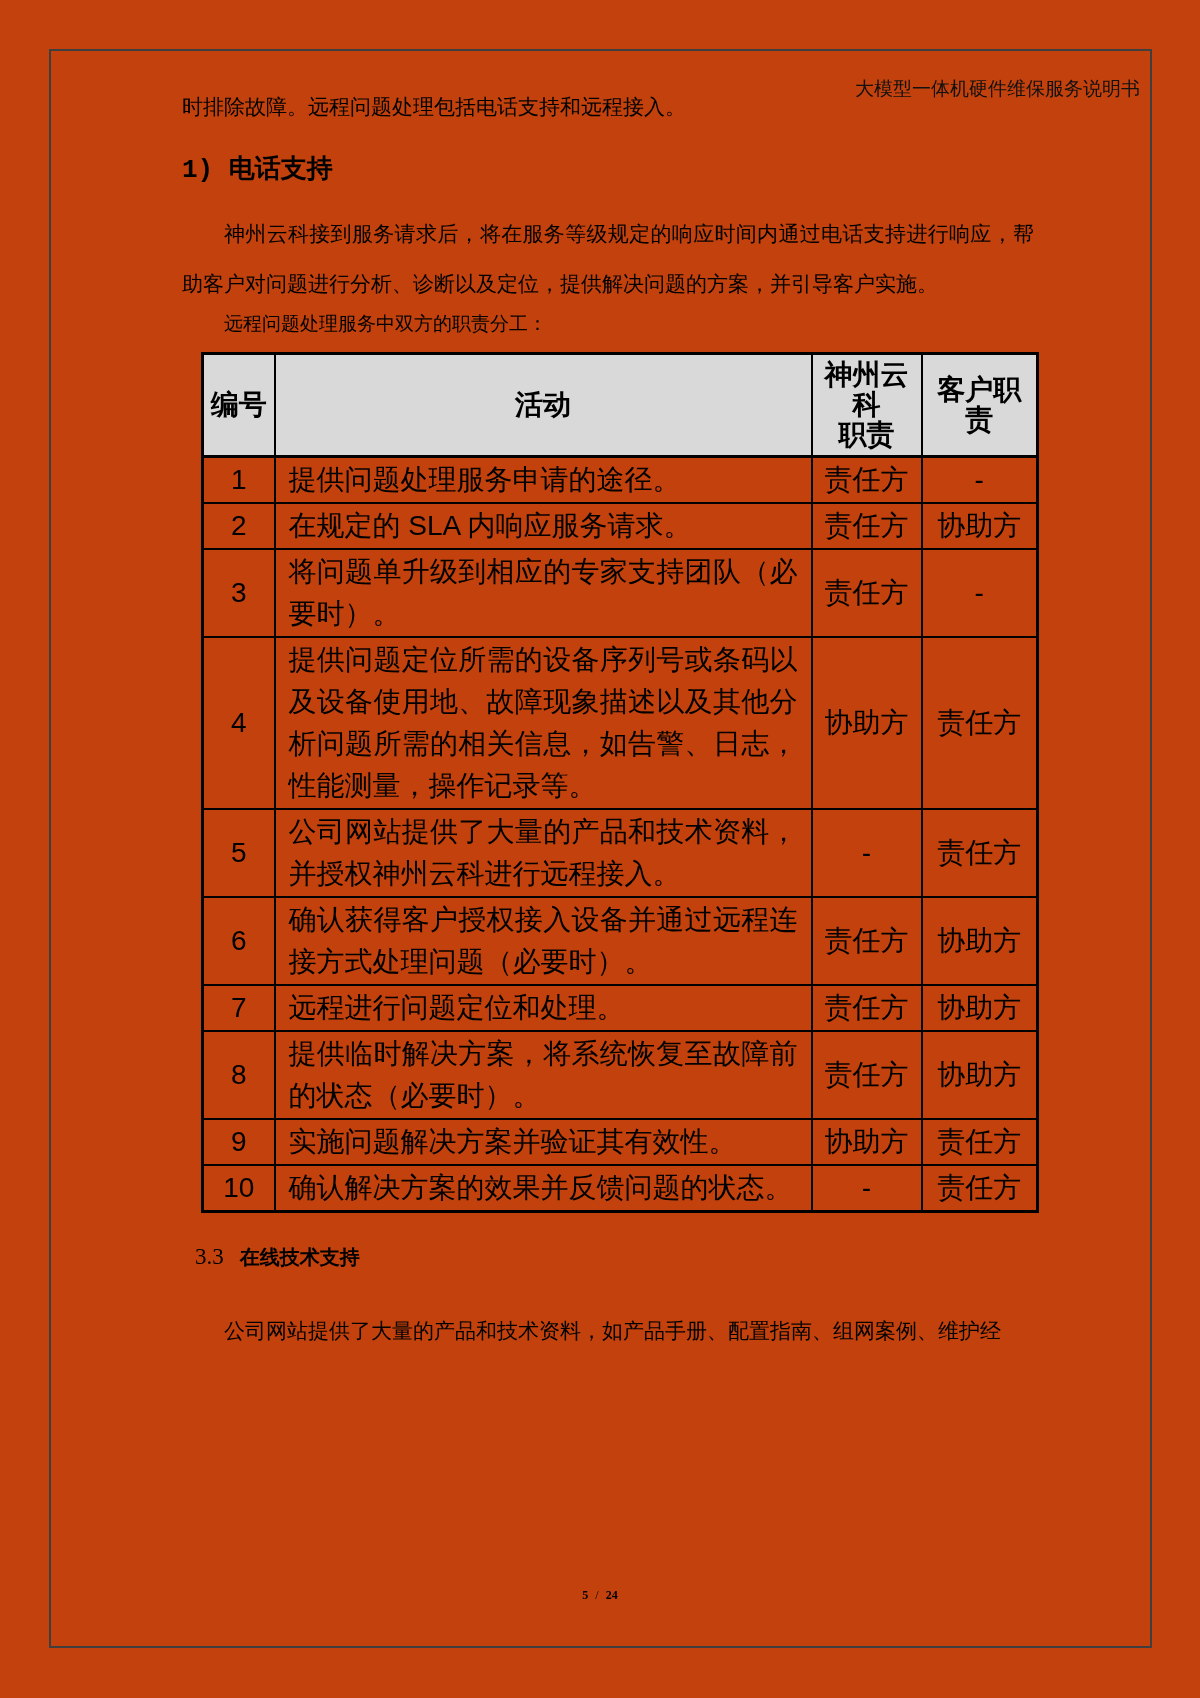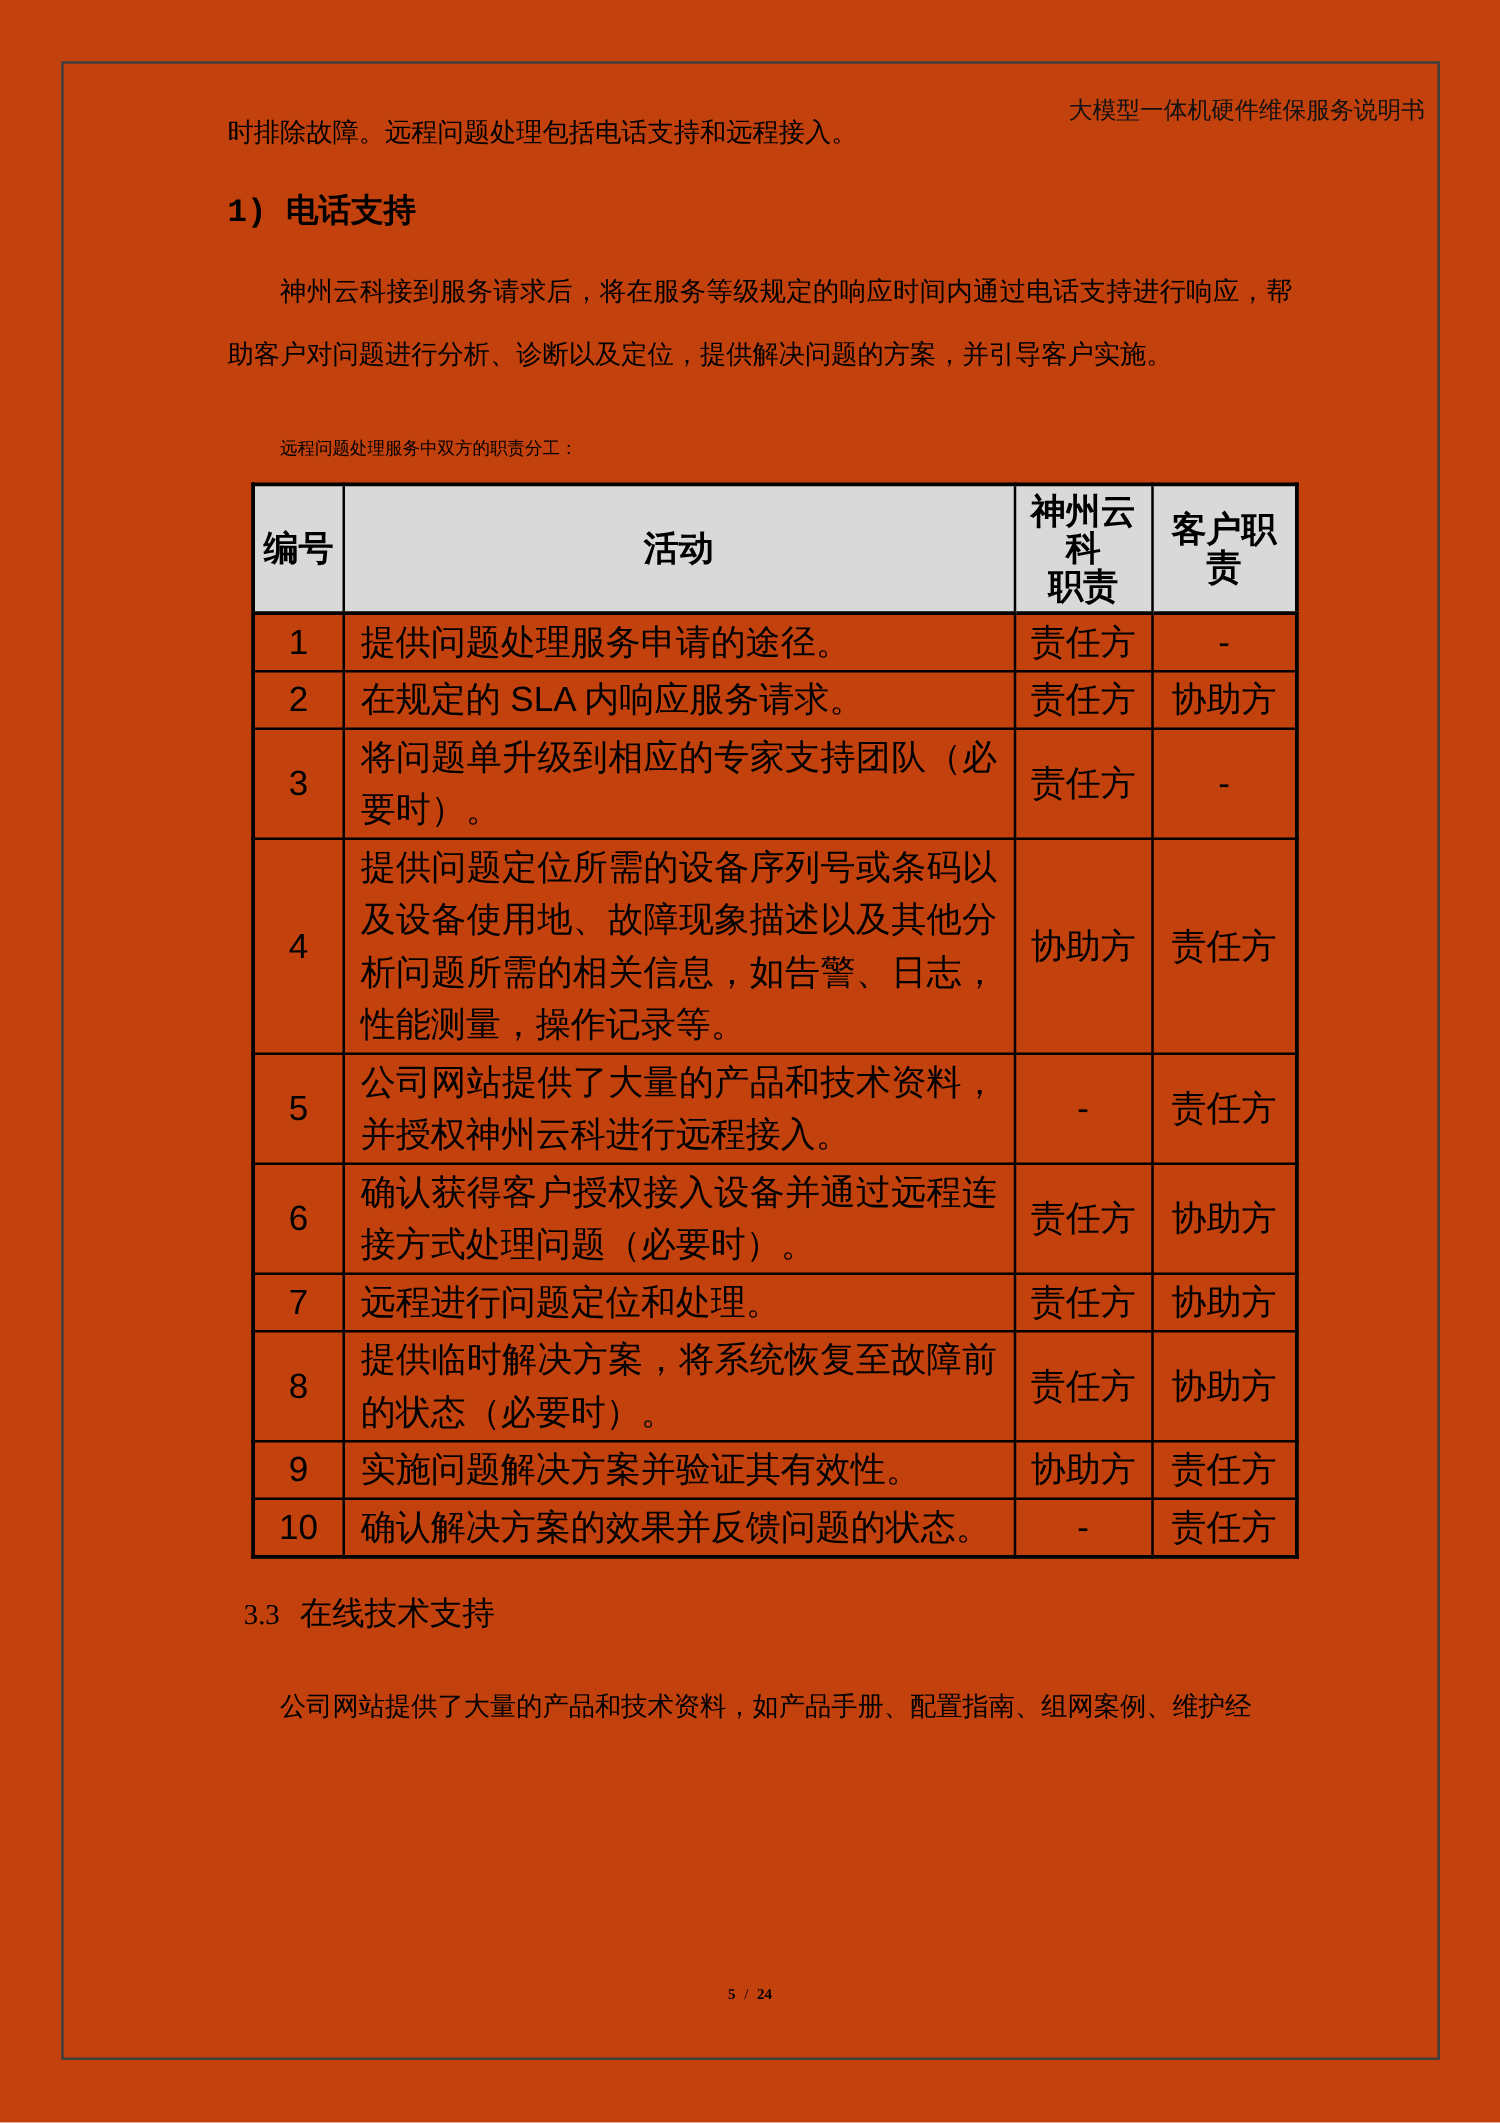--- a/index.html
+++ b/index.html
@@ -51,22 +51,21 @@
   .num-heading.second { margin-top: 51px; }
   .para {
     font-size: 21px;
     line-height: 50px;
     text-align: justify;
     text-indent: 42px;
   }
   .para.phone  { margin-top: 26px; }
   .para.remote { margin-top: 29px; }
   .lead-in {
-    margin-top: 34px;
-    font-size: 14px;
+    font-size: 19px;
     line-height: 30px;
     text-indent: 42px;
   }
   table.resp {
     margin-top: 13px;
     margin-left: 19px;
     width: 835px;
     border-collapse: collapse;
     table-layout: fixed;
     border: 3px solid #000;
@@ -104,22 +103,22 @@
     margin-left: 13px;
     line-height: 34px;
   }
   .sec-heading .sec-num {
     font-family: "Liberation Serif", serif;
     font-size: 23px;
     font-weight: normal;
     margin-right: 16px;
   }
   .sec-heading .sec-title {
-    font-size: 26px;
-    font-weight: normal;
+    font-size: 20px;
+    font-weight: bold;
   }
   .para.online {
     margin-top: 42px;
     line-height: 30px;
   }
   .footer {
     position: absolute;
     left: 0;
     top: 1588px;
     width: 100%;

